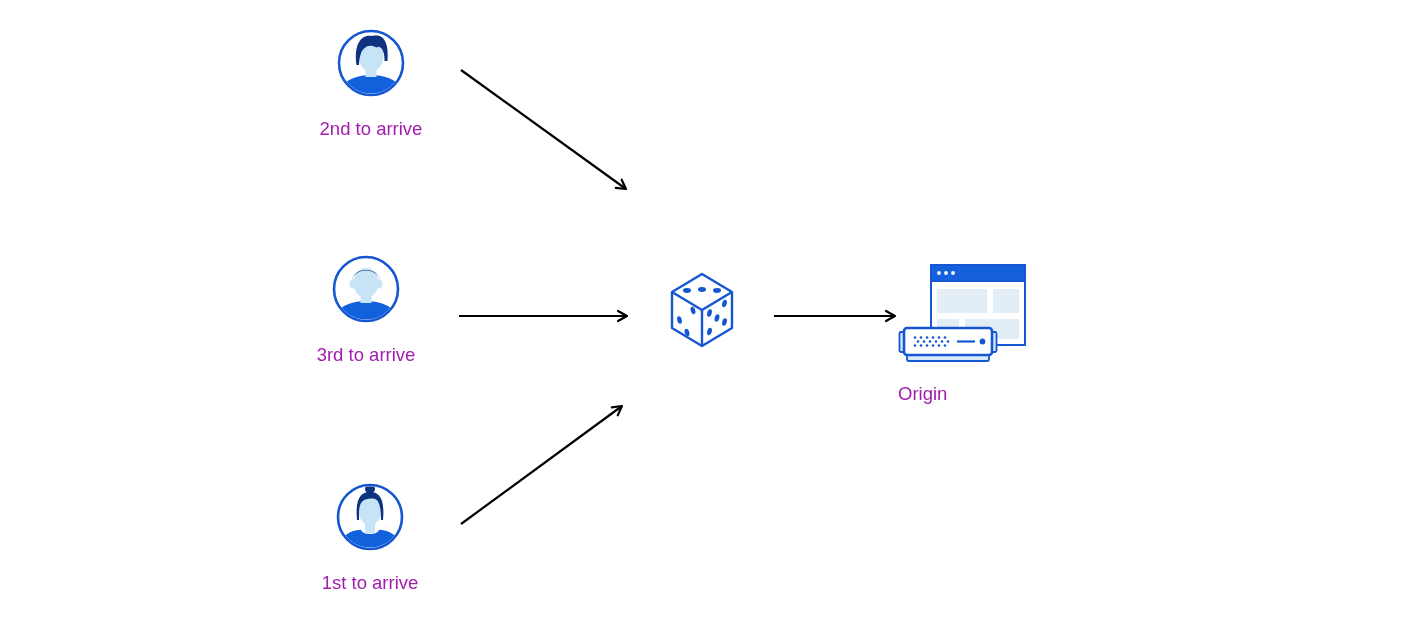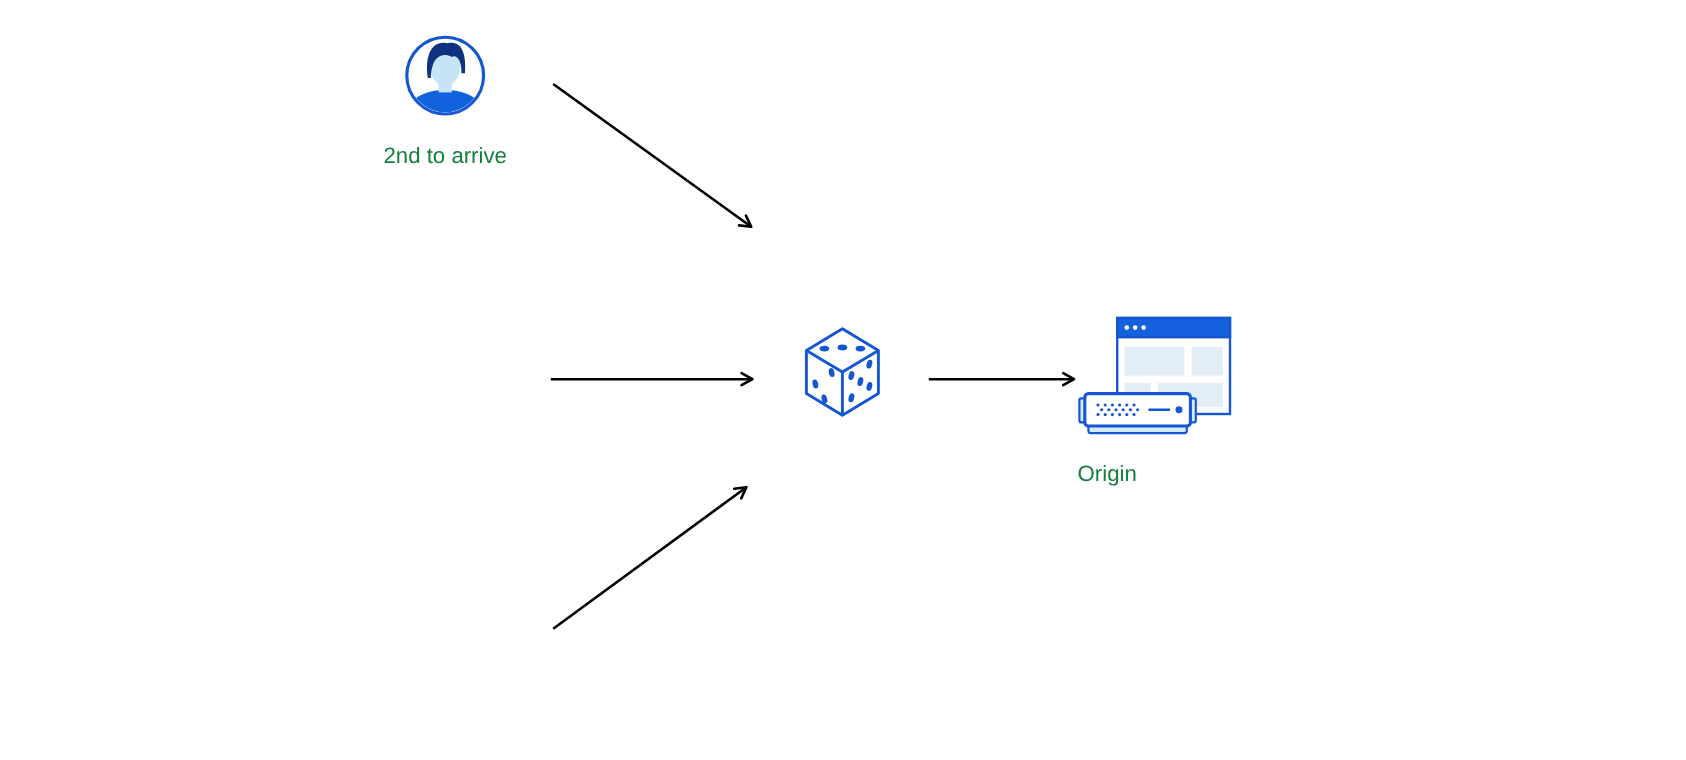--- a/index.html
+++ b/index.html
@@ -11,21 +11,21 @@
     color: #1d1d1f;
   }
   .canvas { position: absolute; inset: 0; }
   .arrow-layer { position: absolute; left: 0; top: 0; pointer-events: none; }
   .node { position: absolute; text-align: center; }
   .node .avatar-wrap { display: inline-block; }
   .node-label {
     margin-top: 16px;
     font-size: 18.5px;
     line-height: 22px;
-    color: #15803d;
+    color: #a21caf;
     white-space: nowrap;
   }
   .dice-node { position: absolute; left: 667px; top: 268px; }
   .origin-node { position: absolute; left: 898px; top: 258px; width: 134px; }
   .origin-node .node-label { margin-top: 16px; }
 </style>
 </head>
 <body>
 
 <div class="canvas">
@@ -57,21 +57,65 @@
           <ellipse cx="35" cy="28" rx="12.5" ry="15.5" fill="#c6e4f6"></ellipse>
           <path d="M20.5,37 C17.5,15 26,6 36,8 C47,5.5 53,13 51.5,33 L48.5,33
                    C49,22 44,17 40.5,19.5 C33.5,15.5 26.5,19 24.5,27
                    C23.5,30 23,33.5 23,37 Z" fill="#0e3180"></path>
         </g>
       </svg>
     </span>
     <div class="node-label">2nd to arrive</div>
   </div>
 
+  <div class="node" style="left:286px; top:254px; width:160px;">
+    <span class="avatar-wrap">
+      <svg width="70" height="70" viewBox="0 0 70 70">
+        <defs>
+            <clipPath id="clipB">
+              <circle cx="35" cy="35" r="30.6"></circle>
+            </clipPath>
+          </defs>
+        <circle cx="35" cy="35" r="32" fill="#ffffff" stroke="#1556d2" stroke-width="2.6"></circle>
+        <g clip-path="url(#clipB)">
+          <path d="M2,70 L2,63 C9,51.5 21,47 35,47 C49,47 61,51.5 68,63 L68,70 Z" fill="#1161dd"></path>
+          <ellipse cx="21.6" cy="30" rx="3" ry="4.6" fill="#c6e4f6"></ellipse>
+          <ellipse cx="48.4" cy="30" rx="3" ry="4.6" fill="#c6e4f6"></ellipse>
+          <rect x="29.5" y="37" width="11" height="12" fill="#c6e4f6"></rect>
+          <ellipse cx="35" cy="29" rx="12.5" ry="15" fill="#c6e4f6"></ellipse>
+          <path d="M21,28 C21,12.5 49,12.5 49,28 C49,21 44,16 35,16 C26,16 21,21 21,28 Z" fill="#0e3180"></path>
+        </g>
+      </svg>
+    </span>
+    <div class="node-label">3rd to arrive</div>
+  </div>
 
+  <div class="node" style="left:290px; top:482px; width:160px;">
+    <span class="avatar-wrap">
+      <svg width="70" height="70" viewBox="0 0 70 70">
+        <defs>
+            <clipPath id="clipC">
+              <circle cx="35" cy="35" r="30.6"></circle>
+            </clipPath>
+          </defs>
+        <circle cx="35" cy="35" r="32" fill="#ffffff" stroke="#1556d2" stroke-width="2.6"></circle>
+        <g clip-path="url(#clipC)">
+          <path d="M18,70 C18,52 52,52 52,70 Z" fill="#c6e4f6"></path>
+          <path d="M2,70 L2,62 C9,52 18,48 26,47.8 C27,53.5 43,53.5 44,47.8
+                   C52,48 61,52 68,62 L68,70 Z" fill="#1161dd"></path>
+          <rect x="30" y="37" width="10" height="14" fill="#c6e4f6"></rect>
+          <ellipse cx="35" cy="28.5" rx="11.5" ry="14.5" fill="#c6e4f6"></ellipse>
+          <ellipse cx="35" cy="7" rx="5" ry="4.6" fill="#0e3180"></ellipse>
+          <path d="M22,38 C20,16 26,10 35,10 C44,10 50,16 48,38 L46,38
+                   C46,24 44,17 38,16.5 C28,16 24.5,20 24,30 L24,38 Z" fill="#0e3180"></path>
+        </g>
+      </svg>
+    </span>
+    <div class="node-label">1st to arrive</div>
+  </div>
 
   <div class="dice-node">
     <svg width="70" height="84" viewBox="0 0 70 84">
       <g stroke="#1556d2" stroke-width="2.4" stroke-linejoin="round" fill="#ffffff">
         <polygon points="35,6 65,24 65,60 35,78 5,60 5,24"></polygon>
         <line x1="5" y1="24" x2="35" y2="42"></line>
         <line x1="65" y1="24" x2="35" y2="42"></line>
         <line x1="35" y1="42" x2="35" y2="78"></line>
       </g>
       <g fill="#1556d2">

